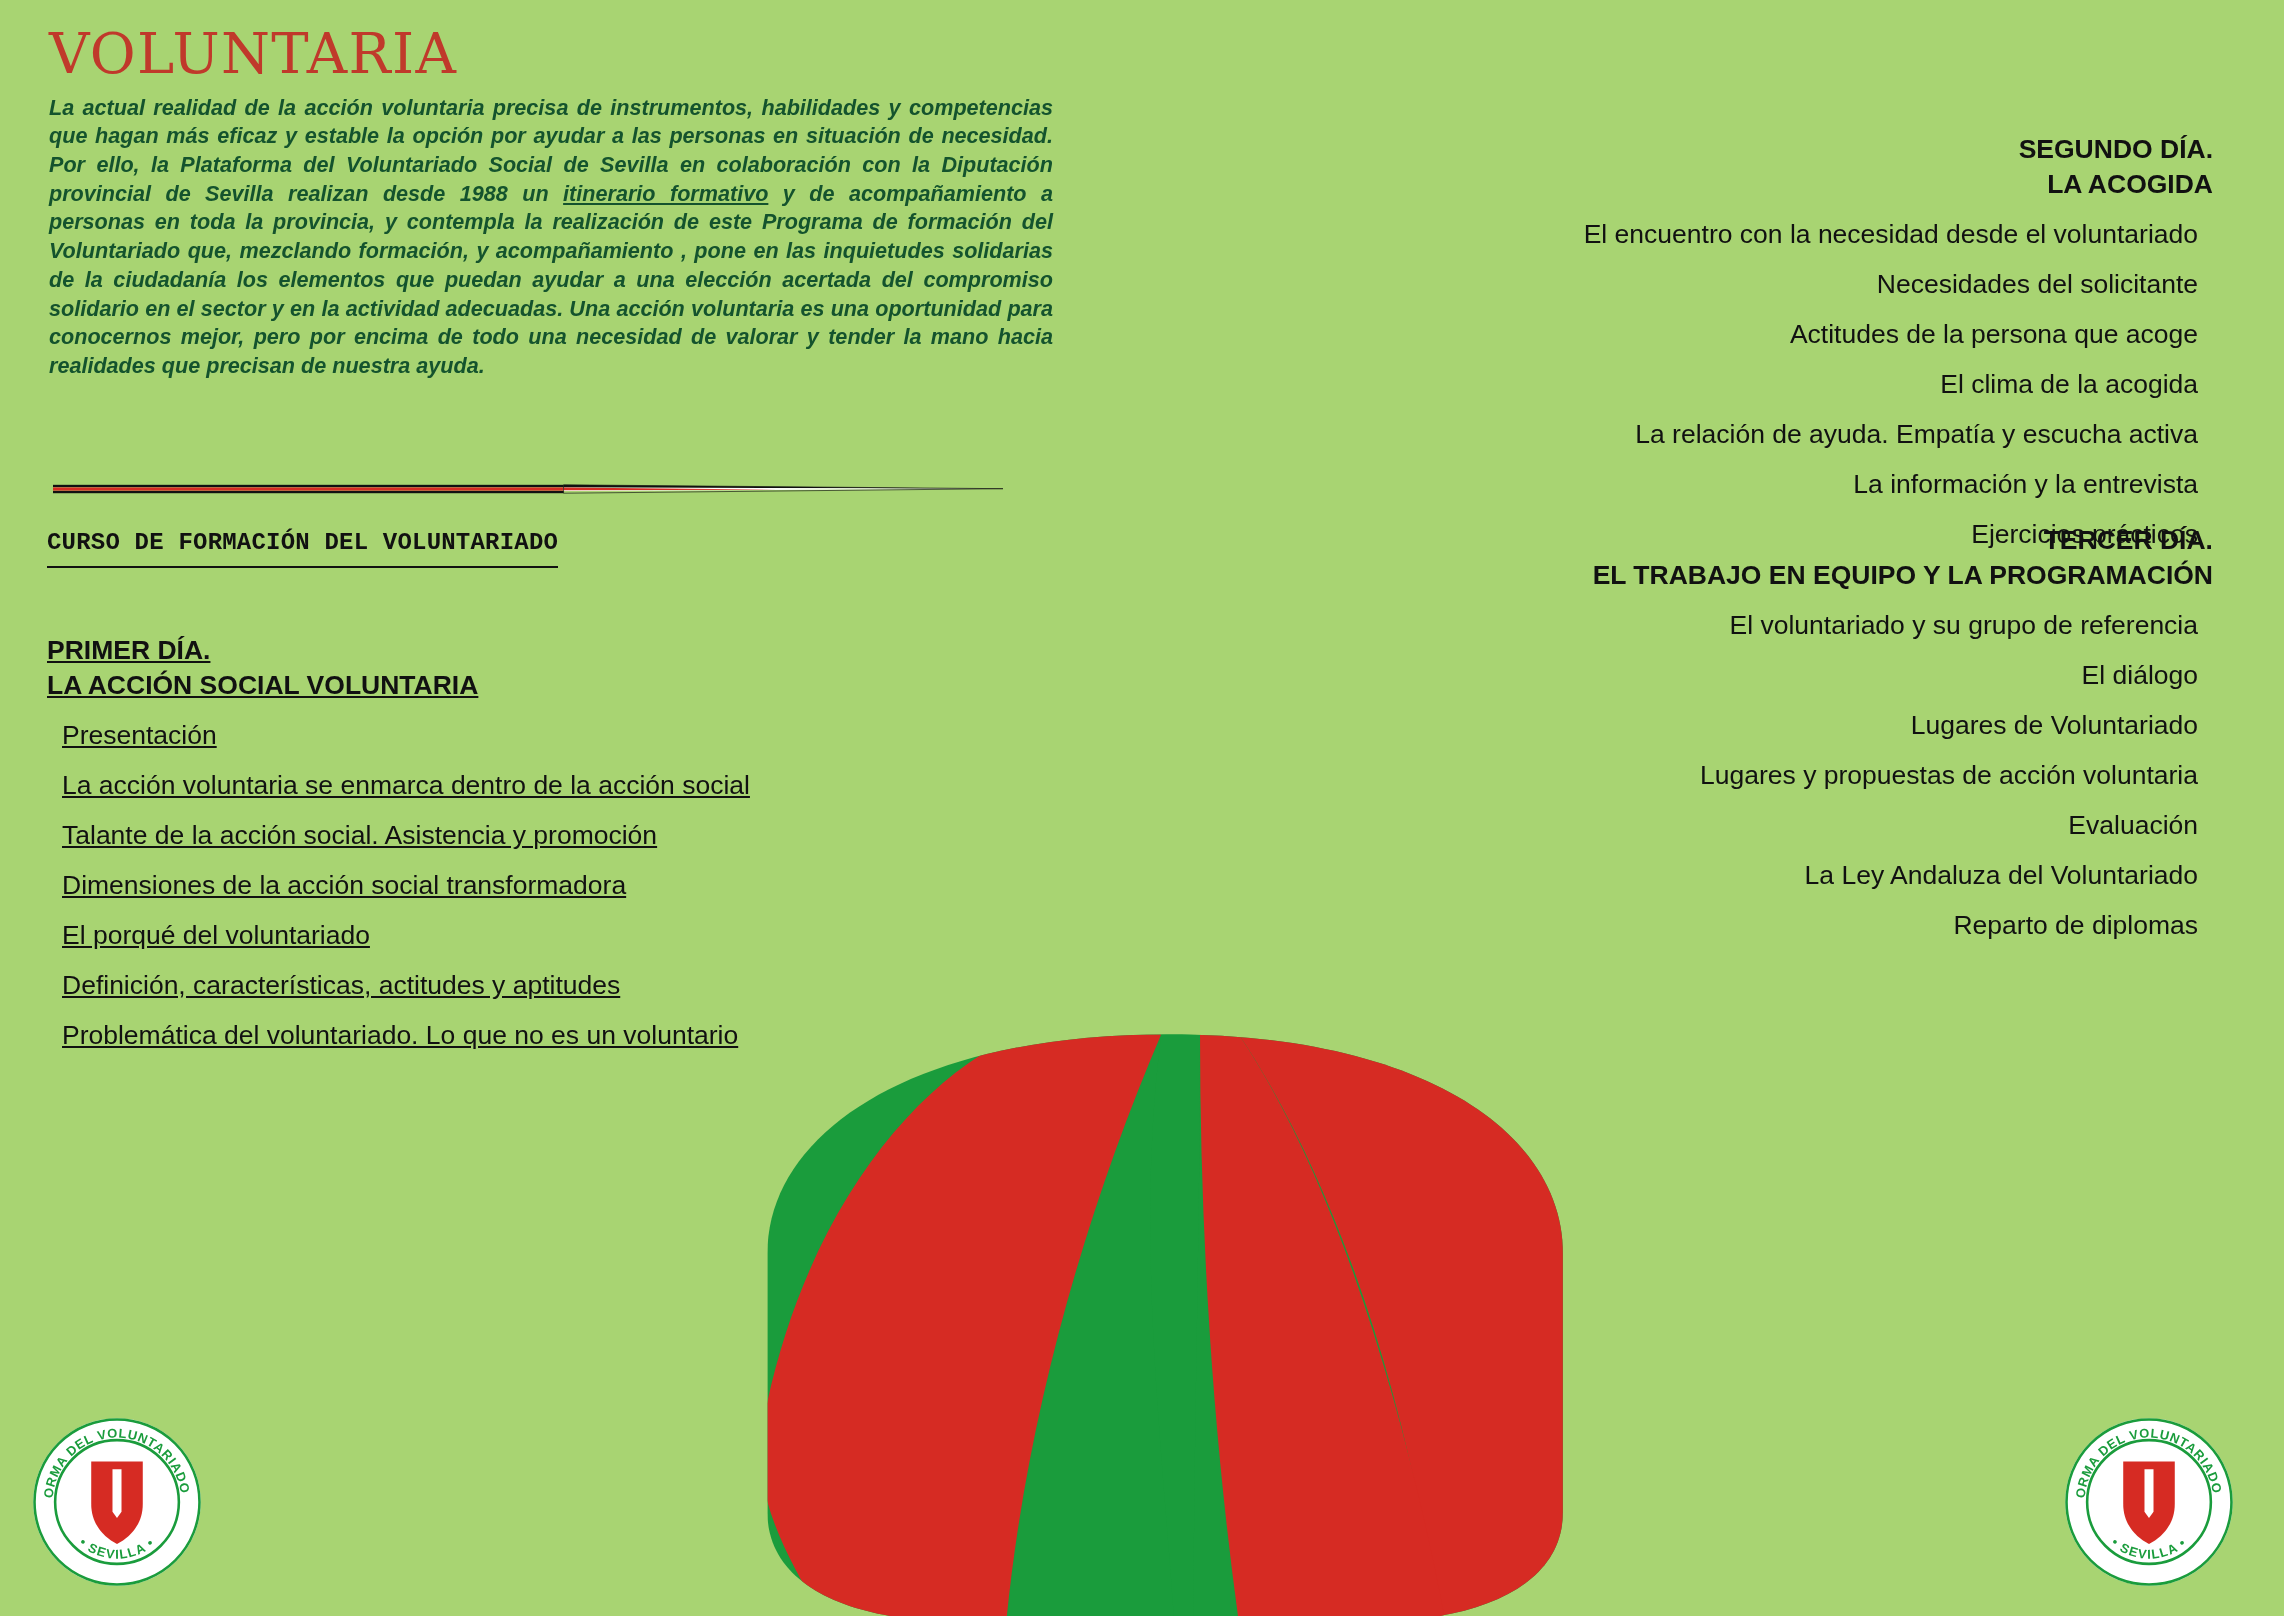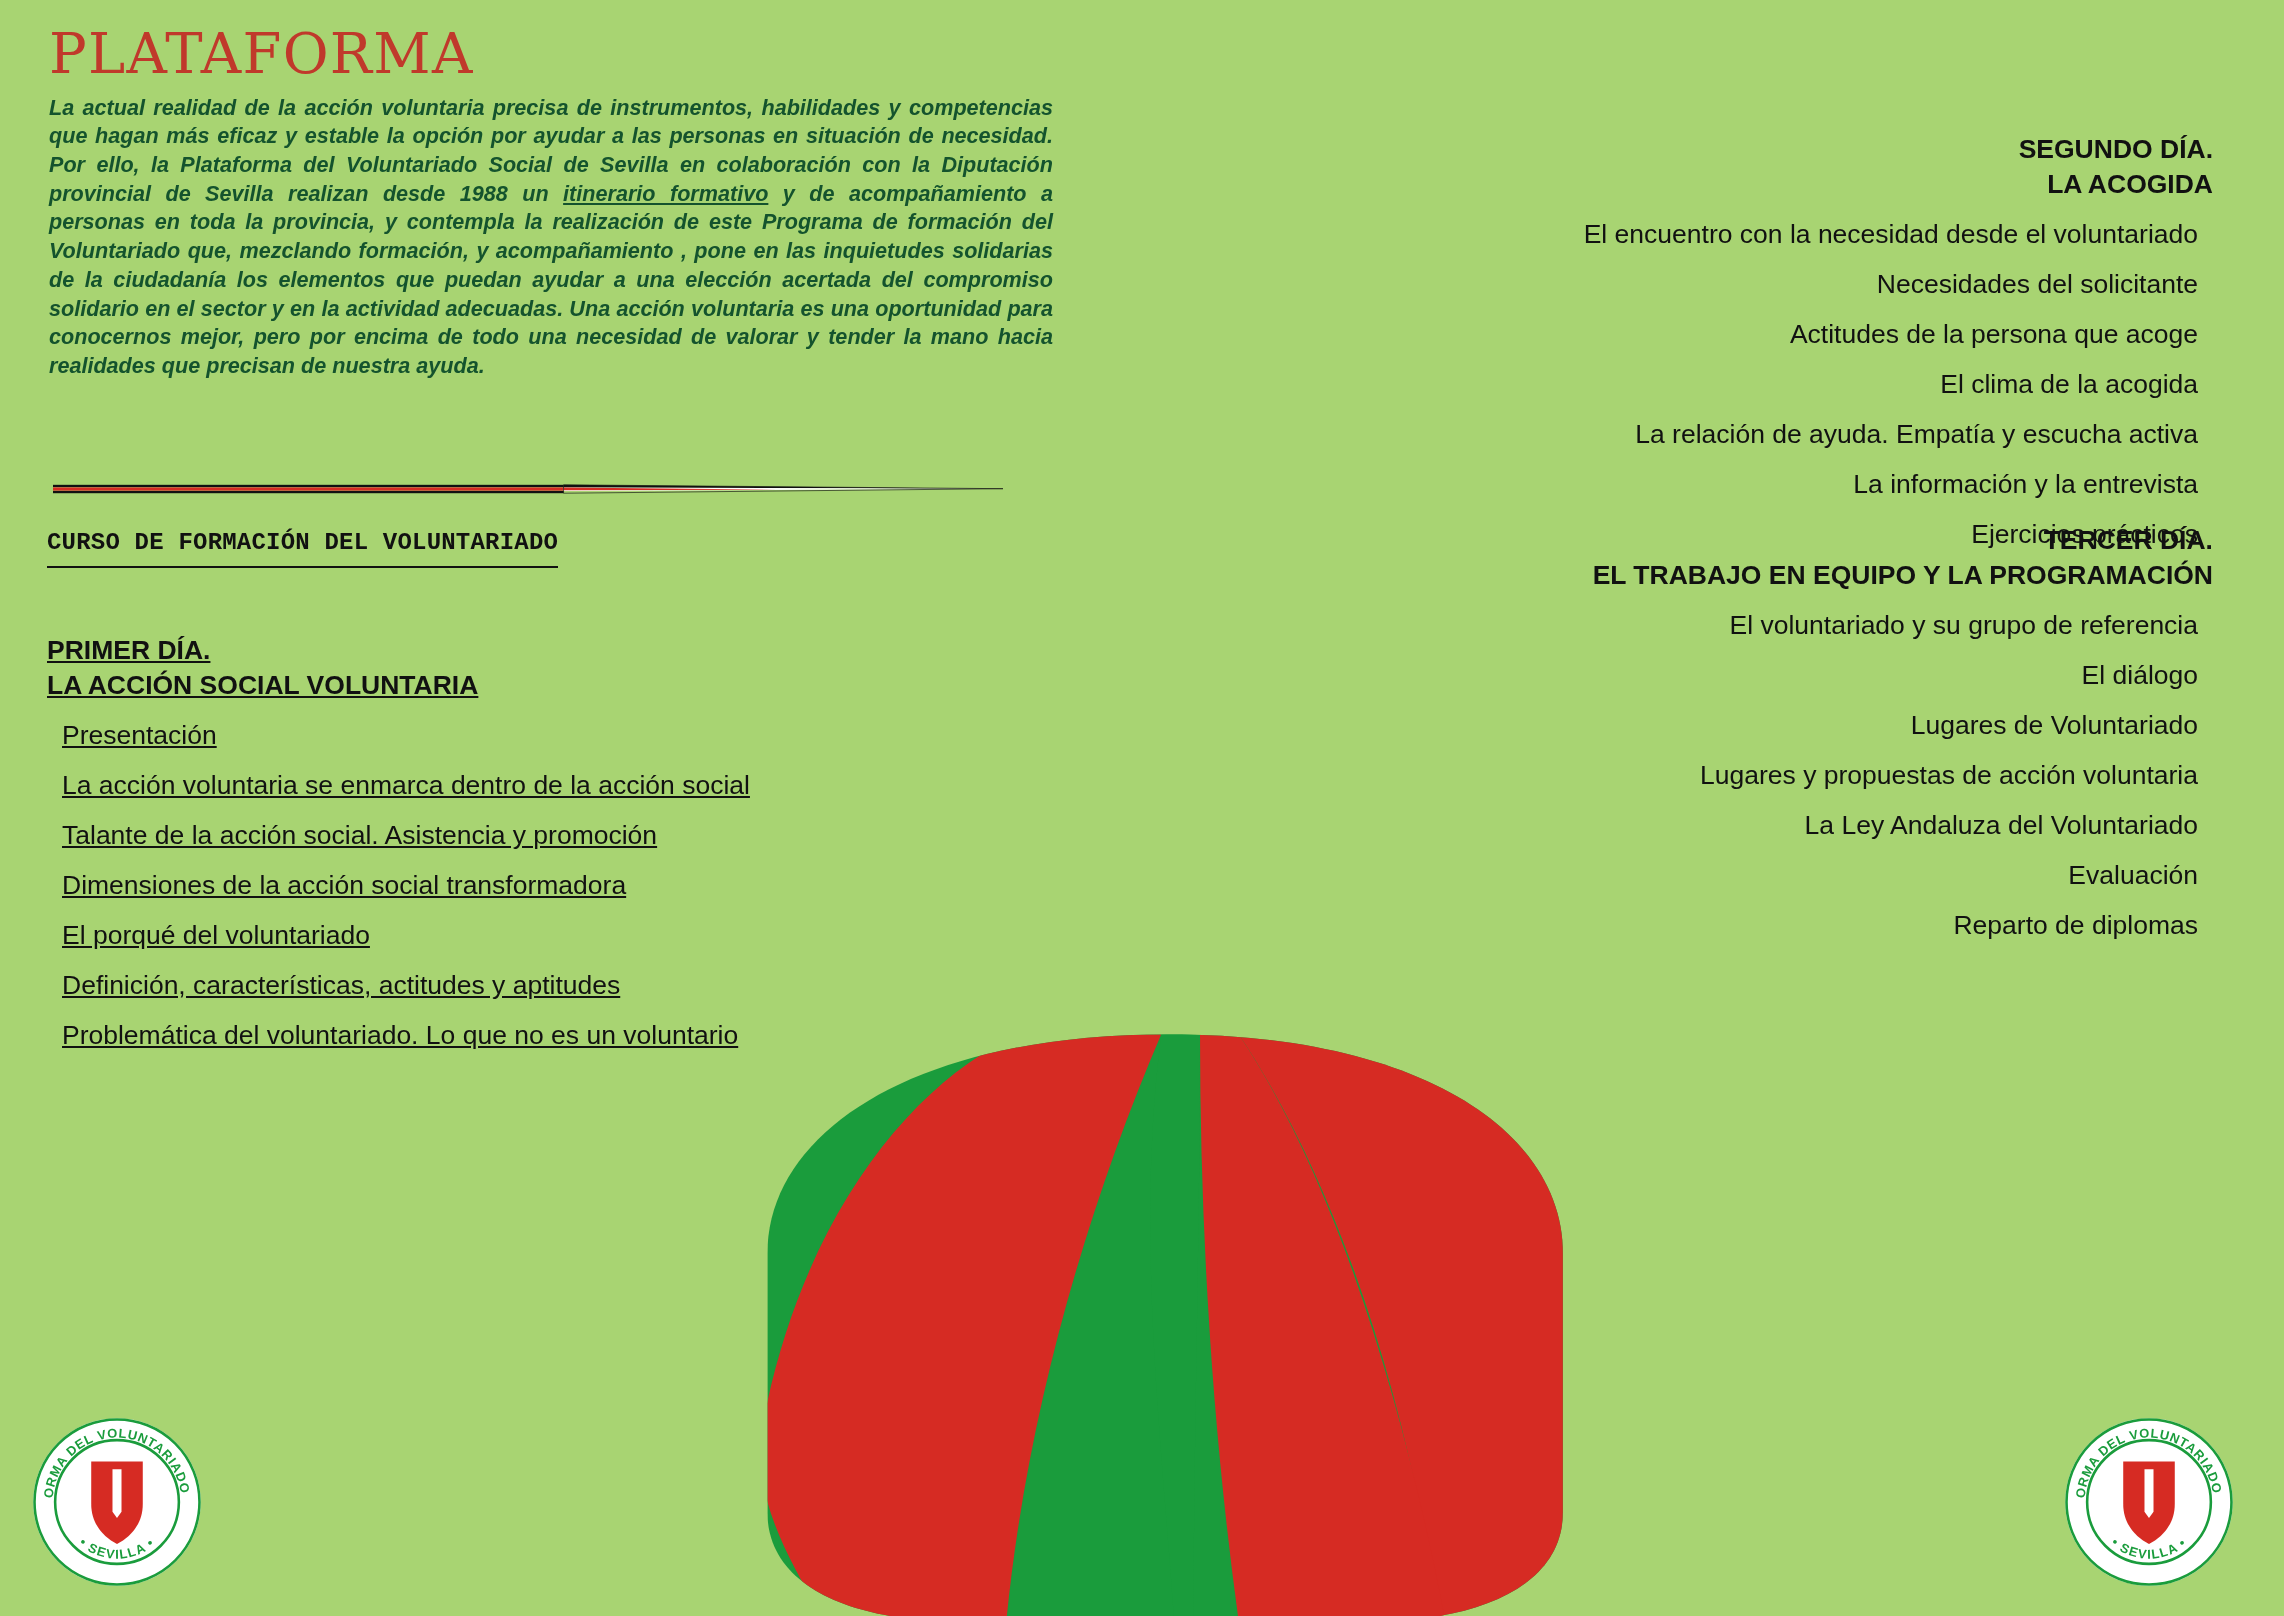--- a/index.html
+++ b/index.html
@@ -126,21 +126,21 @@
   }
   .logo.left-logo { left: 30px; top: 1415px; }
   .logo.right-logo { left: 2062px; top: 1415px; }
 </style>
 </head>
 <body>
 
 <div class="page">
 
   <div class="left-col">
-    <h1 class="contenidos-title">PLATAFORMA</h1>
+    <h1 class="contenidos-title">VOLUNTARIA</h1>
     <p class="intro-paragraph"><span>La actual realidad de la acción voluntaria precisa de instrumentos, habilidades y competencias que hagan más eficaz y estable la opción por ayudar a las personas en situación de necesidad. Por ello, la Plataforma del Voluntariado Social de Sevilla en colaboración con la  Diputación provincial de Sevilla  realizan desde 1988 un </span><span class="u">itinerario formativo</span><span> y de acompañamiento a personas en toda la provincia, y contempla la realización de este Programa de formación del Voluntariado que, mezclando formación, y acompañamiento , pone en las inquietudes solidarias de la ciudadanía los elementos que puedan ayudar a una elección acertada del compromiso solidario en el sector y en la actividad adecuadas.   Una acción voluntaria es una oportunidad para conocernos mejor, pero por encima de todo una necesidad de valorar y tender la mano hacia realidades que precisan de nuestra ayuda.</span></p>
   </div>
 
   <div class="divider">
     <svg width="950" height="19.4" viewBox="0 0 1470 30" xmlns="http://www.w3.org/2000/svg">
       <rect x="0" y="9" width="790" height="3.5" fill="#111"></rect>
       <rect x="0" y="13" width="790" height="5" fill="#d62b23"></rect>
       <rect x="0" y="18.5" width="790" height="3.5" fill="#111"></rect>
       <polygon points="790,9 1470,15 790,13" fill="#111"></polygon>
       <polygon points="790,13 1470,15 790,18.5" fill="#ffffff"></polygon>
@@ -175,22 +175,22 @@
     <div class="day-line">Ejercicios prácticos</div>
   </div>
 
   <div class="right-col-block" id="day3">
     <div class="day-heading">TERCER DÍA.</div>
     <div class="day-heading">EL TRABAJO EN EQUIPO Y LA PROGRAMACIÓN</div>
     <div class="day-line">El voluntariado y su grupo de referencia</div>
     <div class="day-line">El diálogo</div>
     <div class="day-line">Lugares de Voluntariado</div>
     <div class="day-line">Lugares y propuestas de acción voluntaria</div>
+    <div class="day-line">Evaluación</div>
     <div class="day-line">La Ley Andaluza del Voluntariado</div>
-    <div class="day-line">Evaluación</div>
     <div class="day-line">Reparto de diplomas</div>
   </div>
 
   <div class="graphic">
     <svg width="833" height="601" viewBox="0 0 1290 930" xmlns="http://www.w3.org/2000/svg">
       <defs>
         <clipPath id="blobClip">
           <path d="M 30,360
                    C 30,170 260,20 650,20
                    C 1040,20 1262,170 1262,360

